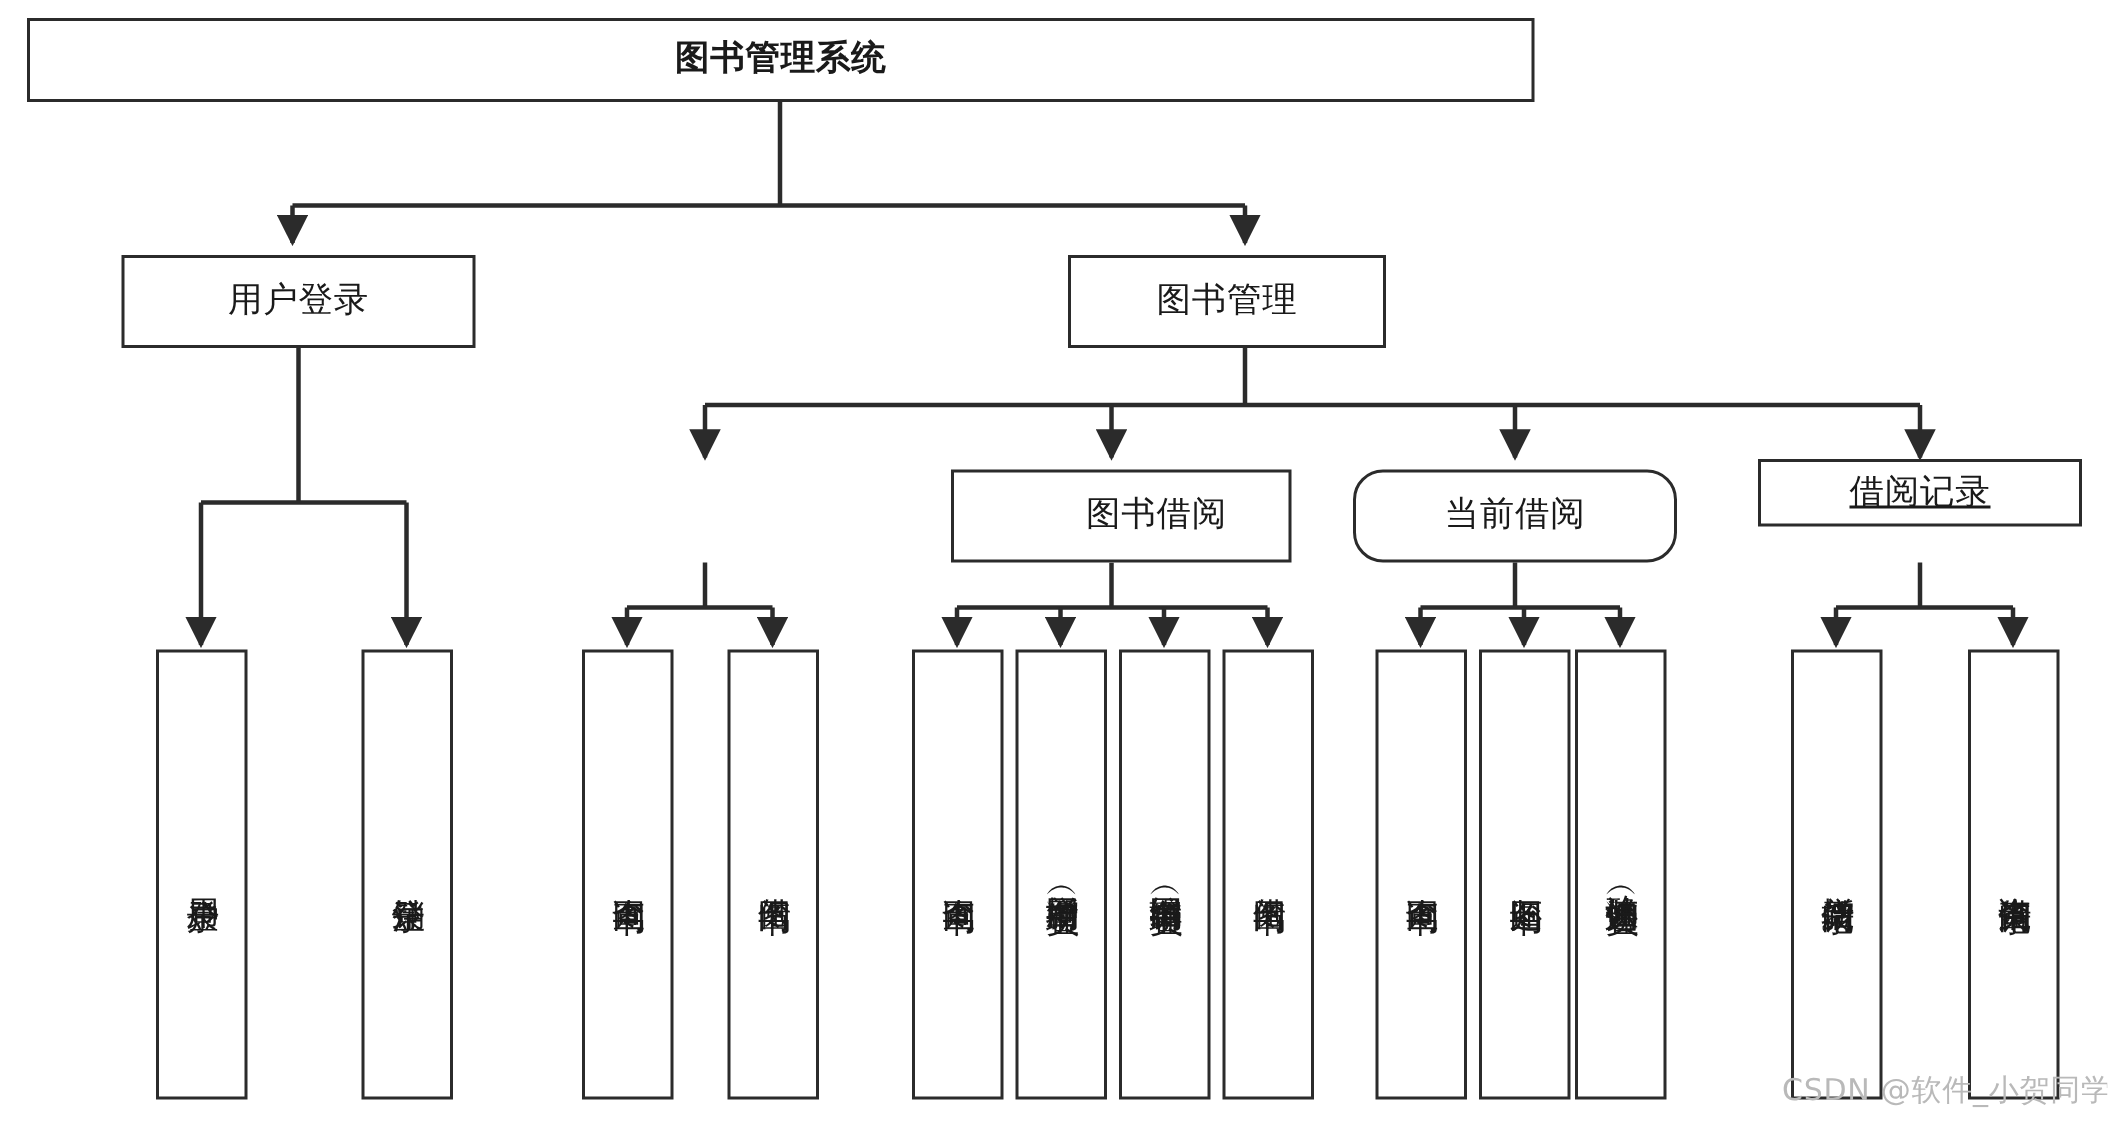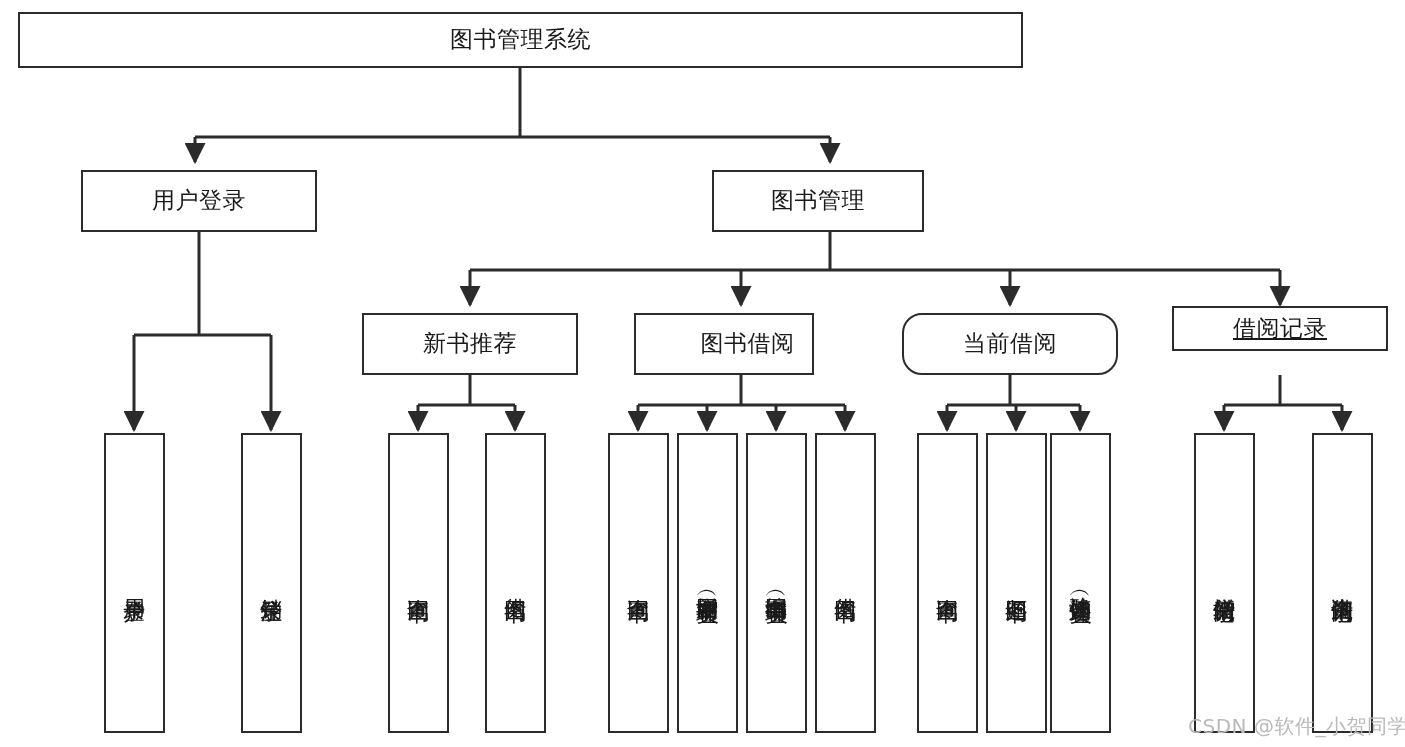--- a/index.html
+++ b/index.html
@@ -41,20 +41,21 @@
     line-height: 1.18;
     white-space: nowrap;
   }
   .node.h .node-label {
     font-size: 23px;
     letter-spacing: 0.5px;
   }
   .node.root .node-label {
     font-size: 23px;
     letter-spacing: 0.5px;
+    font-weight: bold;
   }
   .node.v {
     align-items: center;
     justify-content: center;
     padding: 6px 2px;
   }
   .node.v .node-label {
     writing-mode: vertical-rl;
     text-orientation: upright;
     font-size: 22px;
@@ -133,24 +134,21 @@
     <span class="node-label">图书管理系统</span>
   </div>
 
   <div class="node h" style="left:81px; top:170px; width:236px; height:62px;">
     <span class="node-label">用户登录</span>
   </div>
   <div class="node h" style="left:712px; top:170px; width:212px; height:62px;">
     <span class="node-label">图书管理</span>
   </div>
 
-  <div class="node h" style="left:362px; top:313px; width:216px; height:62px;">
-    <span class="node-label">新书推荐</span>
-  </div>
-  <div class="node h" style="left:634px; top:313px; width:180px; height:62px;padding-left:47px;">
+  <div class="node h" style="left:634px; top:313px; width:227px; height:62px;padding-left:47px;">
     <span class="node-label">图书借阅</span>
   </div>
   <div class="node h" style="left:902px; top:313px; width:216px; height:62px;border-radius:20px;">
     <span class="node-label">当前借阅</span>
   </div>
   <div class="node h" style="left:1172px; top:306px; width:216px; height:45px;text-decoration:underline;">
     <span class="node-label">借阅记录</span>
   </div>
 
   <div class="node v" style="left:104px; top:433px; width:61px; height:300px;">

